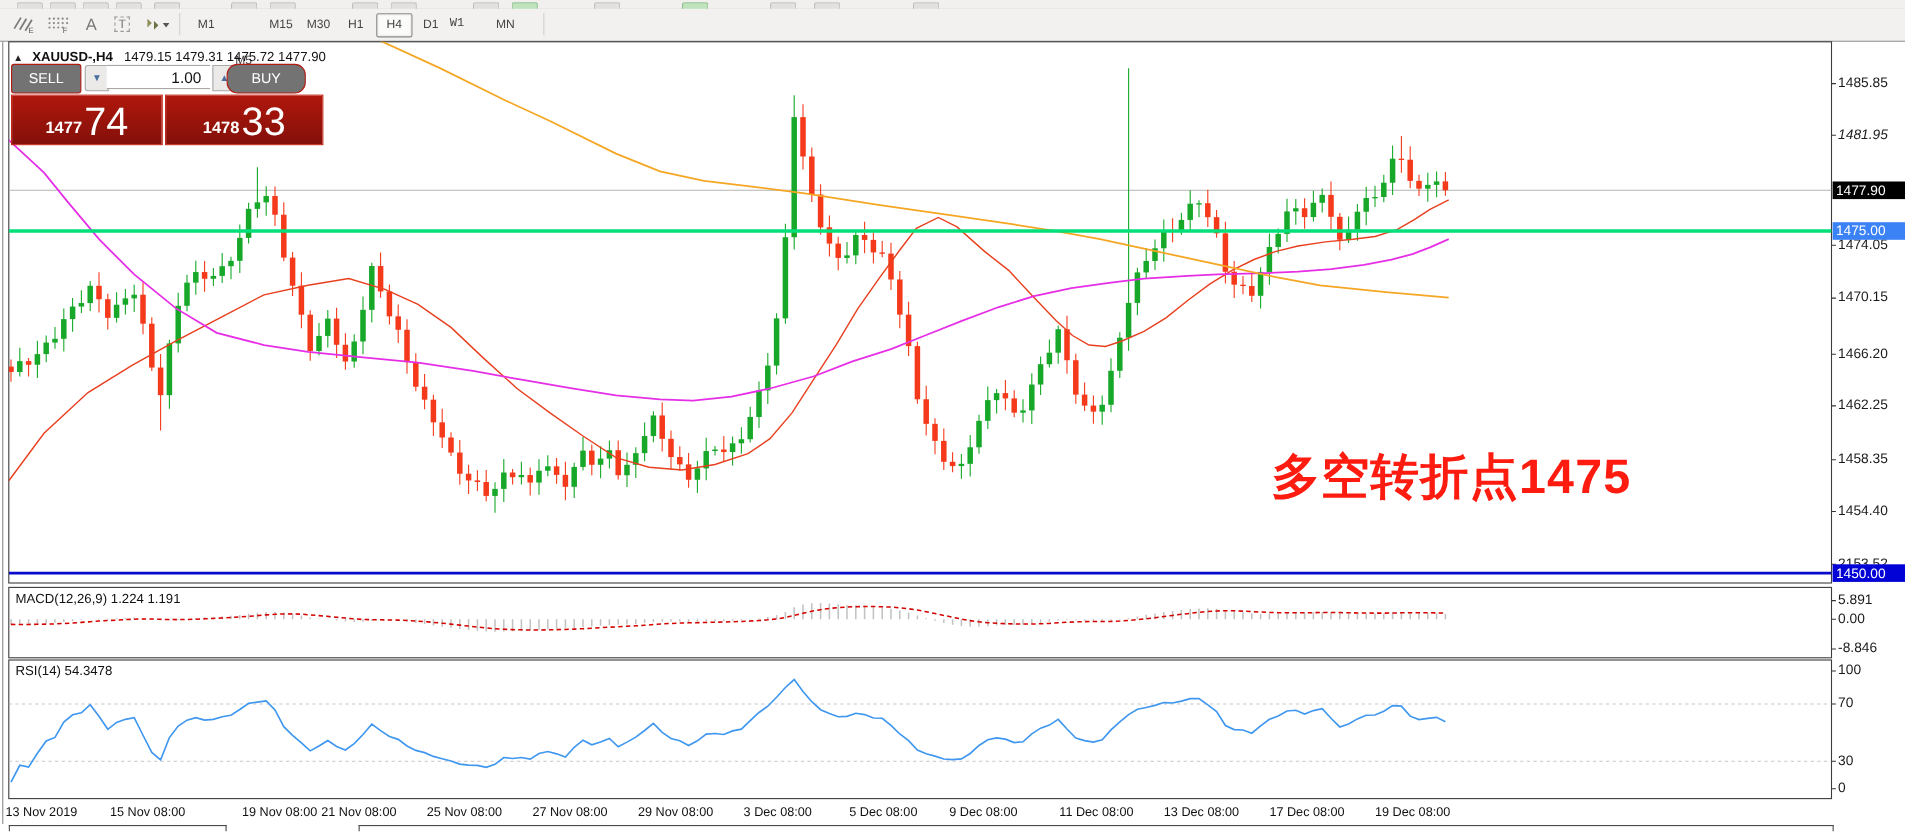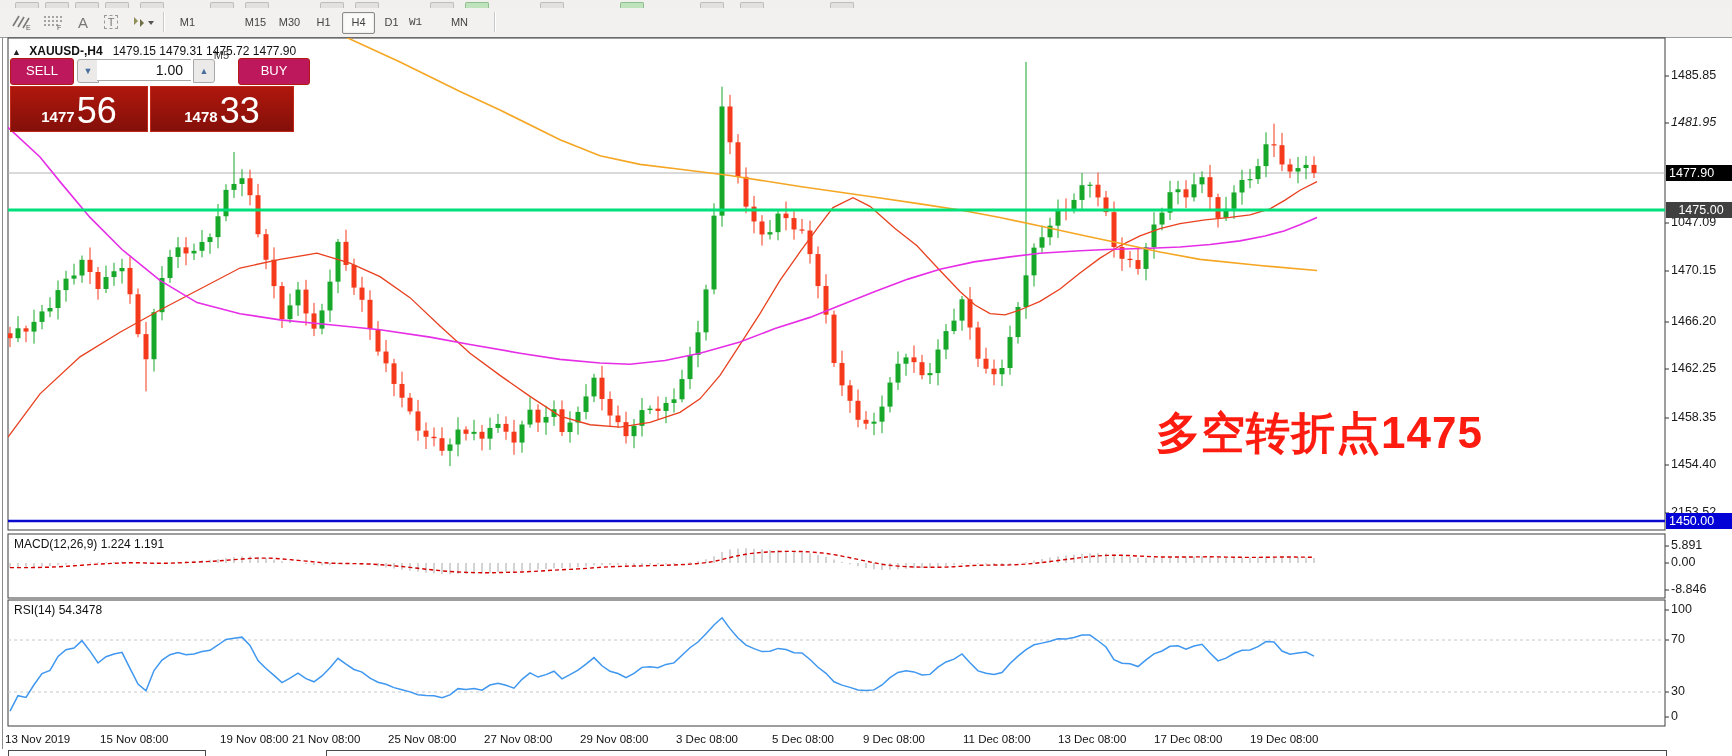--- a/index.html
+++ b/index.html
@@ -17,24 +17,24 @@
           font-size:11px;color:#444;cursor:default;}
   .tf-btn.selected{background:#fbfbfa;border:1px solid #8a8a8a;border-radius:2px;box-shadow:inset 0 0 2px #ccc;line-height:18px;}
   
   .chart-svg{position:absolute;left:0;top:0;width:1732px;height:756px;}
   .symbol-line{position:absolute;left:12px;top:44px;font-size:12px;color:#111;white-space:nowrap;z-index:5;}
   .symbol-line .tri{font-size:9px;margin-right:5px;color:#222;}
   .symbol-line b{font-weight:bold;}
   
   .trade-panel{position:absolute;left:8px;top:58px;width:286px;z-index:6;}
   .ocp-row1{position:relative;height:26px;}
-  .btn-sell,.btn-buy{position:absolute;top:0;height:25px;background:#be185d;border:1px solid #b21b12;border-radius:3px;
+  .btn-sell,.btn-buy{position:absolute;top:0;height:25px;background:#737373;border:1px solid #b21b12;border-radius:3px;
       color:#fff;font-size:13px;text-align:center;line-height:24px;}
   .btn-sell{left:2px;width:62px;}
-  .btn-buy{left:230px;width:70px;}
+  .btn-buy{left:198px;width:70px;border-radius:10px;}
   .spin{position:absolute;top:1px;width:20px;height:22px;background:#eceae8;border:1px solid #a8a8a8;color:#4a6f9f;
         font-size:9px;text-align:center;line-height:22px;}
   .spin.down{left:69px;border-radius:3px 0 0 3px;}
   .spin.up{left:185px;border-radius:0 3px 3px 0;}
   .vol-input{position:absolute;left:89px;top:1px;width:86px;height:20px;border:1px solid #a8a8a8;border-left:none;border-right:none;
         font-size:14px;text-align:right;padding:0 8px 0 0;font-family:"Liberation Sans",sans-serif;color:#111;}
   .ocp-row2{position:relative;height:56px;margin-top:2px;}
   .price-box{position:absolute;top:0;height:42px;background:linear-gradient(#b0170c,#83100a);border:1px solid #c2271a;
       color:#fff;display:flex;align-items:flex-end;justify-content:center;padding-bottom:2px;}
   .price-box.sell{left:2px;width:136px;}
@@ -699,50 +699,50 @@
     <div class="ocp-row1">
       <div class="btn-sell">SELL</div>
       <div class="spin down">▼</div>
       <input class="vol-input" value="1.00" style="">
       <div class="spin up">▲</div>
       <div class="btn-buy">BUY</div>
     </div>
     <div class="ocp-row2">
       <div class="price-box sell">
         <span class="price-small">1477</span>
-        <span class="price-big">56</span>
+        <span class="price-big">74</span>
       </div>
       <div class="price-box buy">
         <span class="price-small">1478</span>
         <span class="price-big">33</span>
       </div>
     </div>
   </div>
 
   <div class="ind-label" style="left:14px;top:537px;">
     <span>MACD(12,26,9)</span>&nbsp;<span>1.224 1.191</span>
   </div>
   <div class="ind-label" style="left:14px;top:603px;">
     <span>RSI(14)</span>&nbsp;<span>54.3478</span>
   </div>
 
   <div class="annotation">多空转折点1475</div>
 
   <div id="axes-layer">
       <div class="ax-label" style="top: 68px;">1485.85</div>
       <div class="ax-label" style="top: 115px; font-style: italic;">1481.95</div>
-      <div class="ax-label" style="top: 215px;">1047.09</div>
+      <div class="ax-label" style="top: 215px;">1474.05</div>
       <div class="ax-label" style="top: 263px;">1470.15</div>
       <div class="ax-label" style="top: 314px;">1466.20</div>
       <div class="ax-label" style="top: 361px;">1462.25</div>
       <div class="ax-label" style="top: 410px;">1458.35</div>
       <div class="ax-label" style="top: 457px;">1454.40</div>
       <div class="ax-label" style="top: 505px;">2153.52</div>
       <div class="ax-badge" style="top: 165px; background: rgb(0, 0, 0);">1477.90</div>
-      <div class="ax-badge" style="top: 202px; background: #404040; text-align: center;">1475.00</div>
+      <div class="ax-badge" style="top: 202px; background: #3b82f6;">1475.00</div>
       <div class="ax-badge" style="top: 513px; background: rgb(2, 2, 214);">1450.00</div>
       <div class="ax-label" style="top: 538px;">5.891</div>
       <div class="ax-label" style="top: 555px;">0.00</div>
       <div class="ax-label" style="top: 582px;">-8.846</div>
       <div class="ax-label" style="top: 602px;">100</div>
       <div class="ax-label" style="top: 632px;">70</div>
       <div class="ax-label" style="top: 684px;">30</div>
       <div class="ax-label" style="top: 709px;">0</div>
       <div class="time-label" style="left: 5px;">13 Nov 2019</div>
       <div class="time-label" style="left: 100px;">15 Nov 08:00</div>

